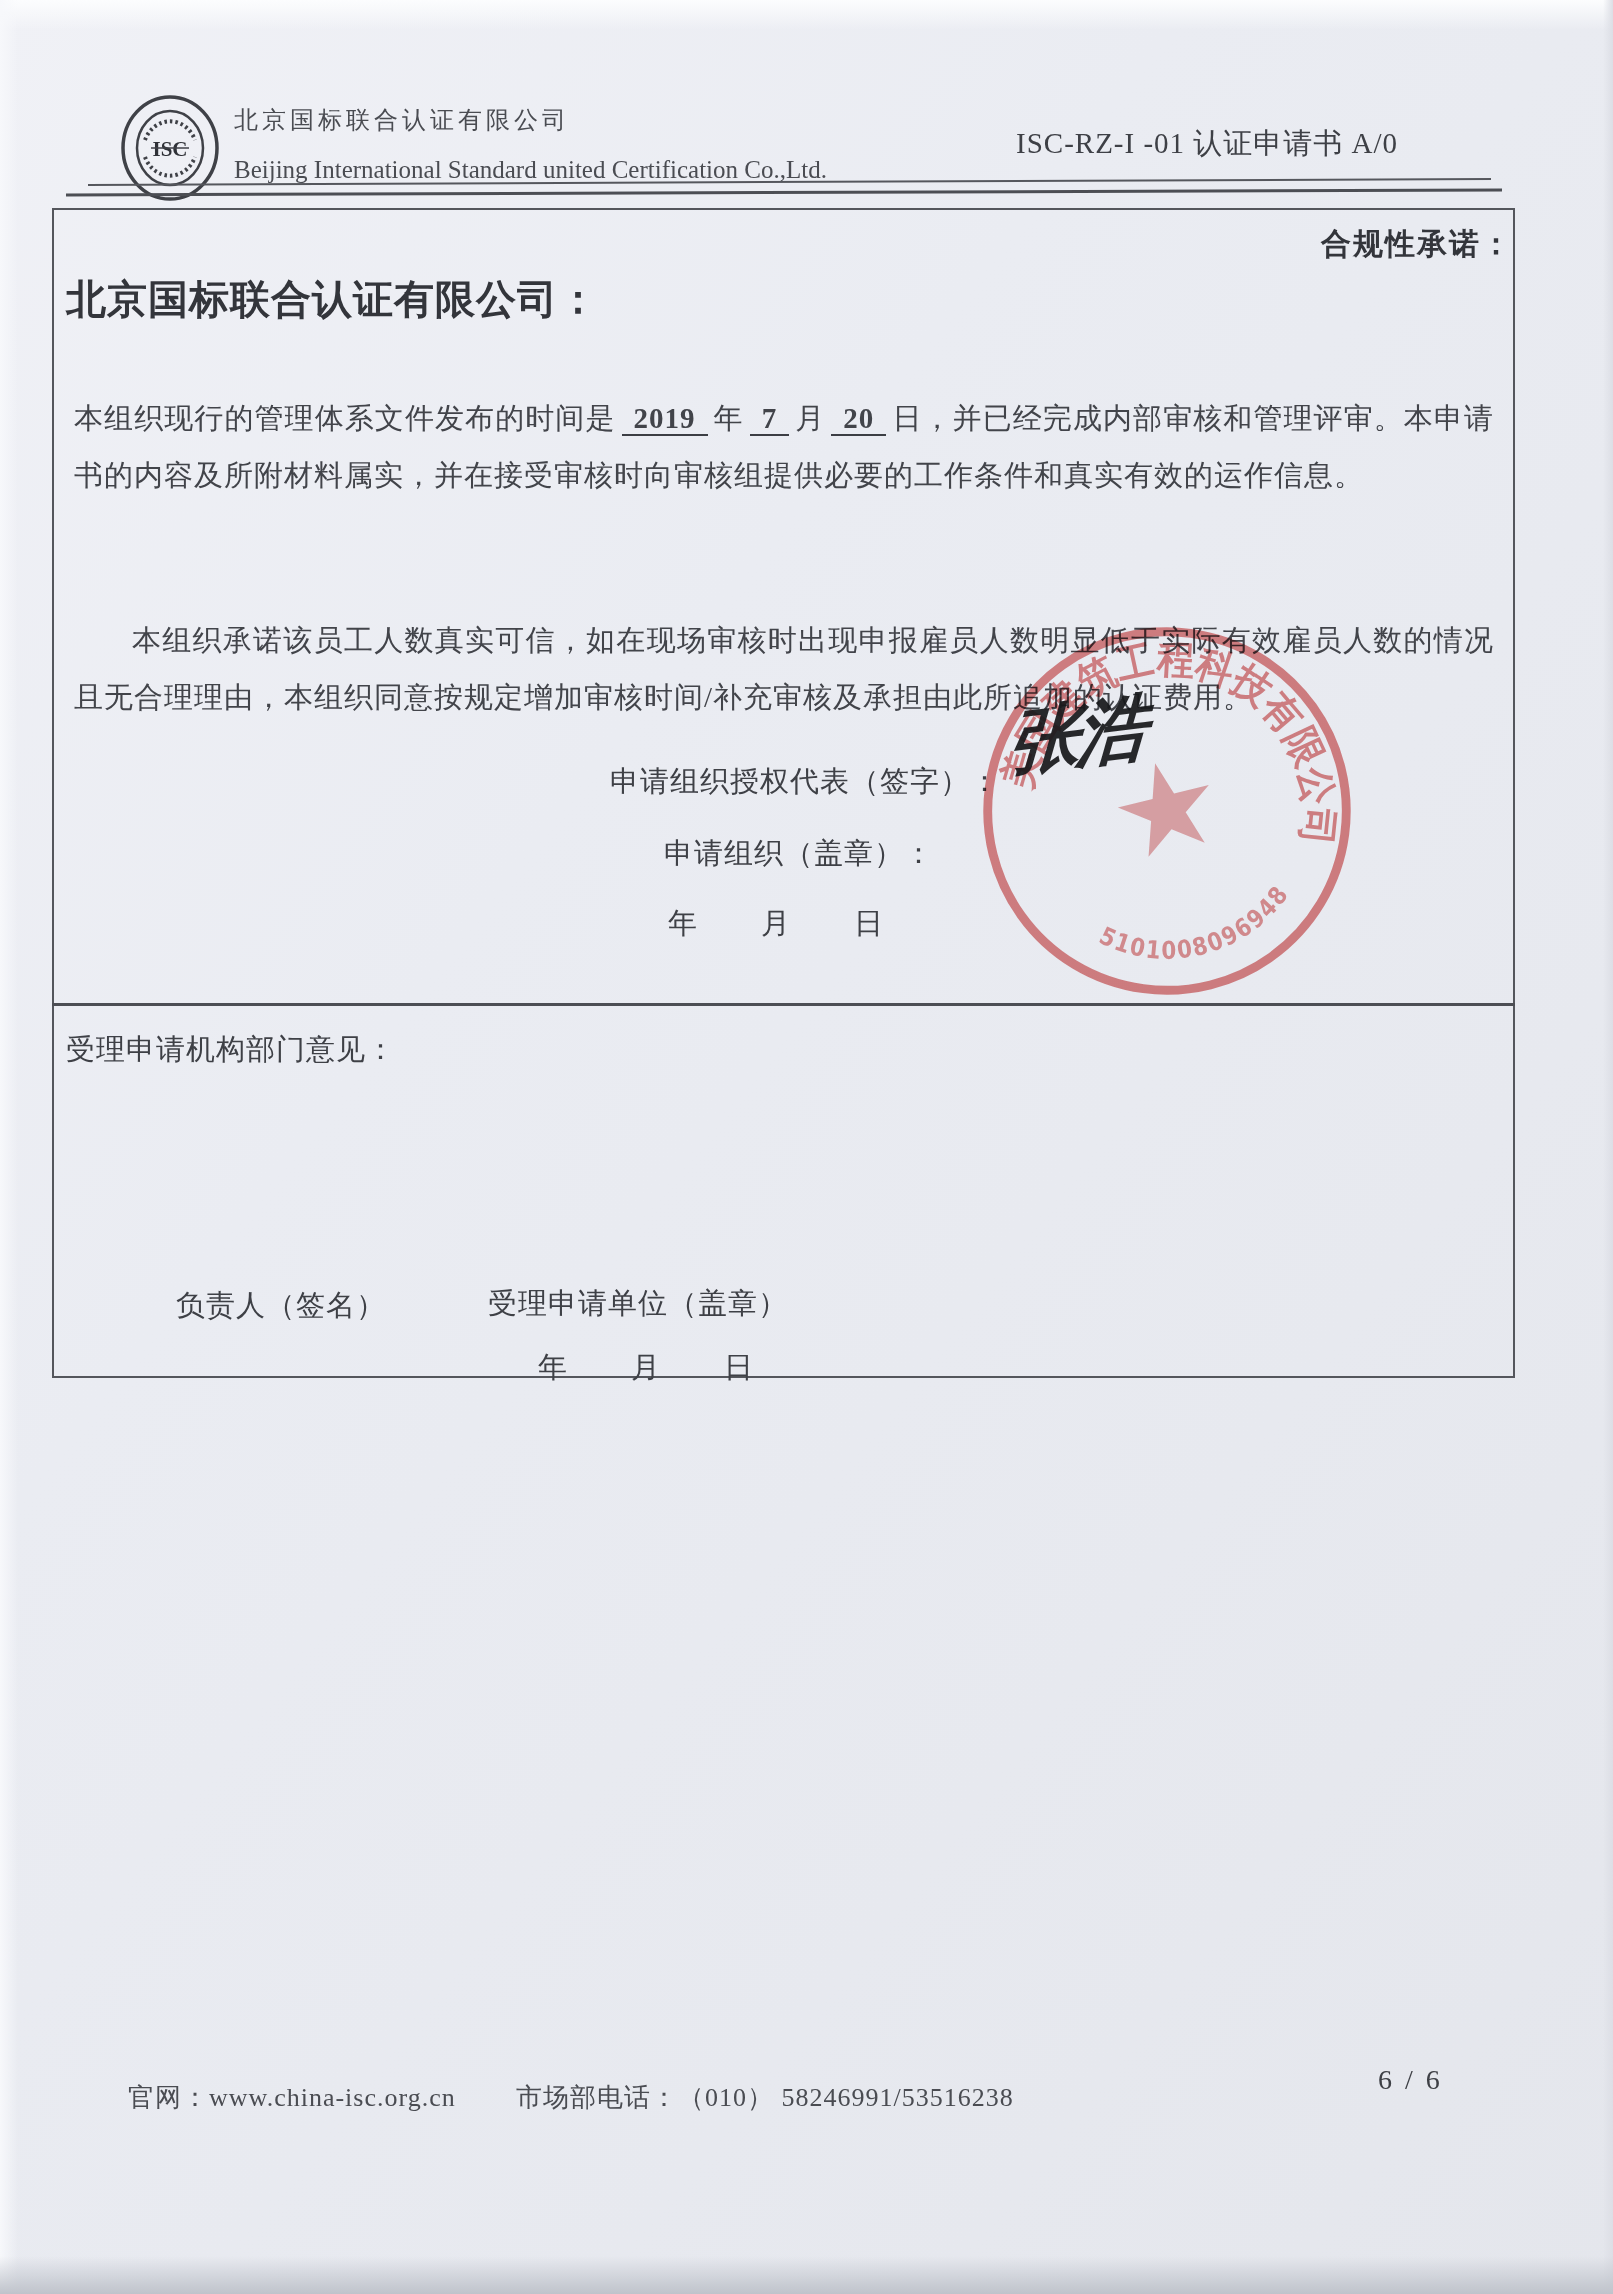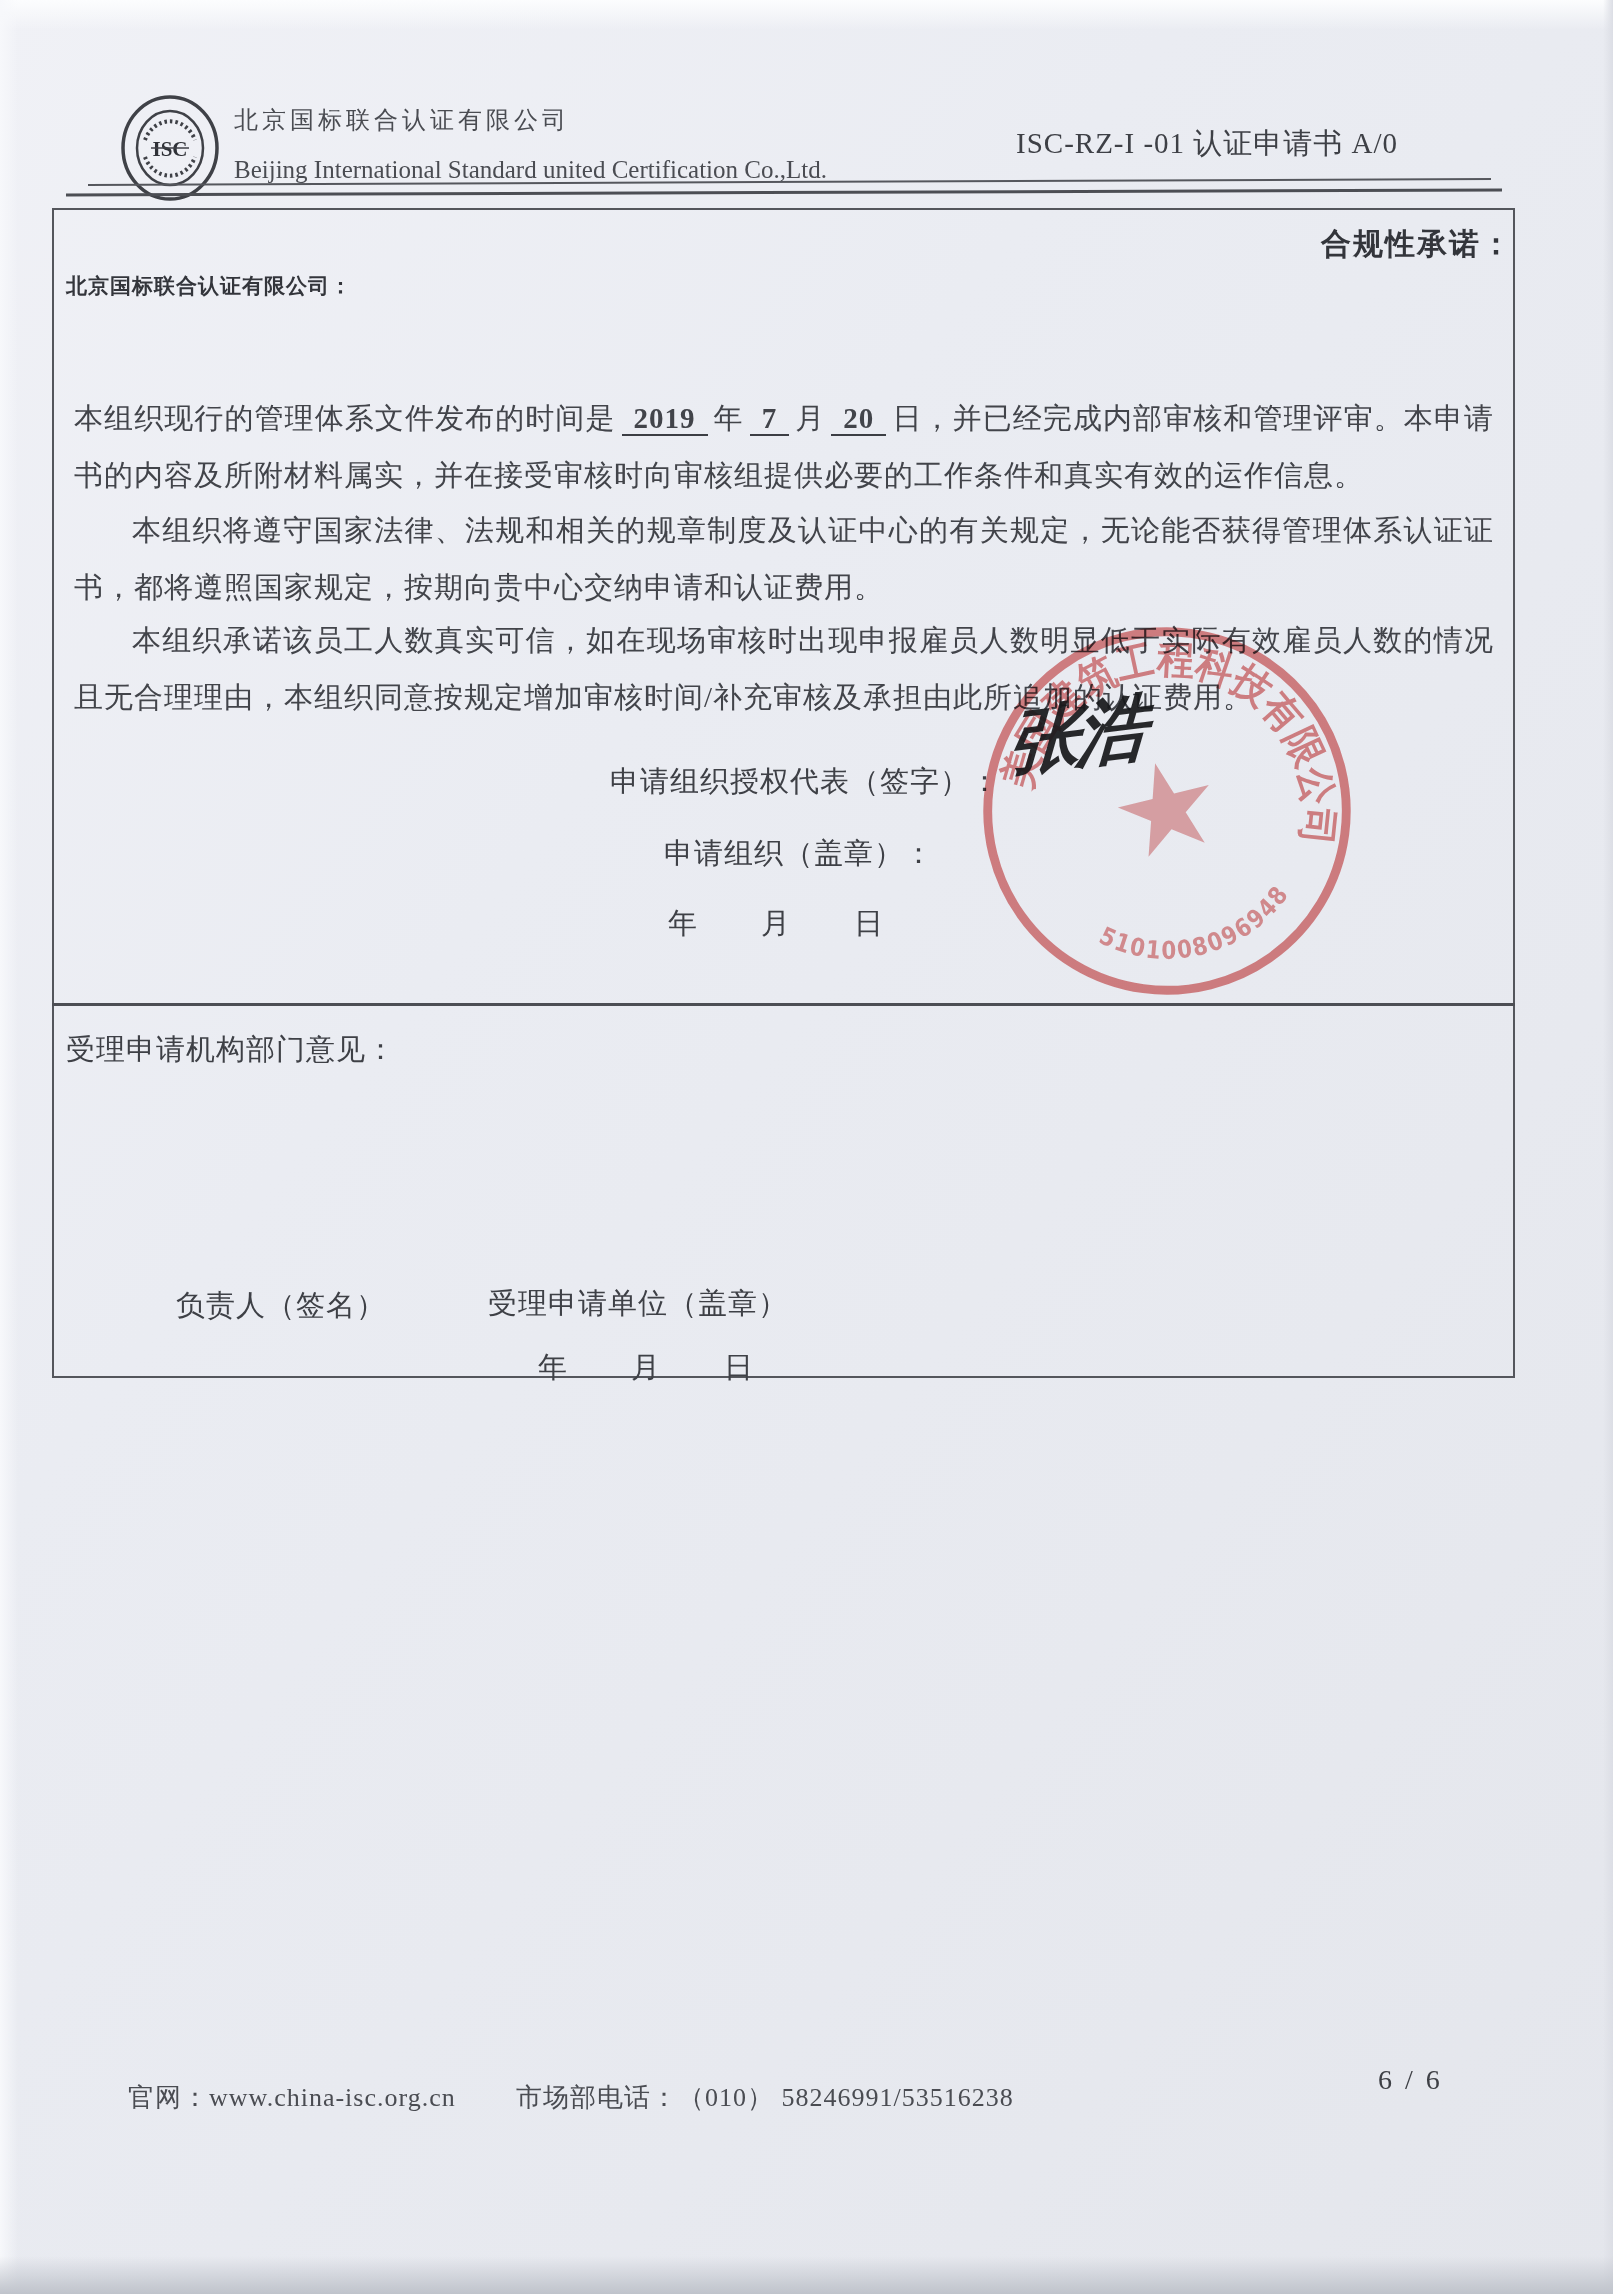--- a/index.html
+++ b/index.html
@@ -24,21 +24,21 @@
   .company-en{left:234px;top:156px;font-size:25px;color:#4a4c52;}
   .doc-code{left:1016px;top:124px;font-size:29px;letter-spacing:1px;color:#3e4046;}
   .rule-a{left:88px;top:181px;width:1403px;height:0;border-top:2px solid #55575d;transform:rotate(-0.25deg);}
   .rule-b{left:66px;top:191px;width:1436px;height:0;border-top:3px solid #4c4e54;transform:rotate(-0.2deg);}
 
   
   .form-box{left:52px;top:208px;width:1459px;height:1166px;border:2px solid #54565c;}
   .form-box .sec-divider{position:absolute;left:-2px;top:793px;width:1463px;height:0;border-top:3px solid #4c4e54;}
 
   .f-title{position:absolute;left:0;top:14px;width:100%;text-align:right;font-size:30px;font-weight:bold;letter-spacing:2px;color:#33353b;}
-  .f-addressee{position:absolute;left:12px;top:62px;font-size:21px;font-weight:bold;letter-spacing:1px;color:#33353b;}
+  .f-addressee{position:absolute;left:12px;top:62px;font-size:40px;font-weight:bold;letter-spacing:1px;color:#33353b;}
   .para{position:absolute;left:20px;width:1420px;font-size:29px;line-height:57px;text-align:justify;letter-spacing:1px;color:#42444a;}
   .indent{text-indent:2em;}
   .p-intro{top:116px;}
   .p-date{top:180px;}
   .p-law{top:292px;}
   .p-staff{top:402px;}
   .fill-in{font-weight:bold;border-bottom:2.5px solid #3c3e44;padding:0 12px;margin:0 6px;white-space:nowrap;}
 
   .lbl{position:absolute;font-size:29px;letter-spacing:1px;color:#3e4046;}
   .l-rep{left:556px;top:552px;}
@@ -90,21 +90,20 @@
   <div class="abs rule-b"></div>
 
   <div class="abs form-box">
 
     <div class="f-title">合规性承诺：</div>
     <div class="f-addressee">北京国标联合认证有限公司：</div>
 
 
     <div class="para p-date"><span>本组织现行的管理体系文件发布的时间是</span><span class="fill-in">2019</span><span>年</span><span class="fill-in">7</span><span>月</span><span class="fill-in">20</span><span>日，</span><span>并已经完成内部审核和管理评审。本申请书的内容及所附材料属实，并在接受审核时向审核组提供必要的工作条件和真实有效的运作信息。</span></div>
 
-    <div class="para indent p-law">本组织将遵守国家法律、法规和相关的规章制度及认证中心的有关规定，无论能否获得管理体系认证证书，都将遵照国家规定，按期向贵中心交纳申请和认证费用。</div>
     <div class="para indent p-staff">本组织承诺该员工人数真实可信，如在现场审核时出现申报雇员人数明显低于实际有效雇员人数的情况且无合理理由，本组织同意按规定增加审核时间/补充审核及承担由此所追加的认证费用。</div>
 
     <div class="lbl l-rep">申请组织授权代表（签字）：</div>
     <div class="lbl l-orgseal">申请组织（盖章）：</div>
     <div class="lbl l-date1">年　　月　　日</div>
 
     <div class="sec-divider"></div>
 
     <div class="lbl l-dept">受理申请机构部门意见：</div>
     <div class="lbl l-manager">负责人（签名）</div>

